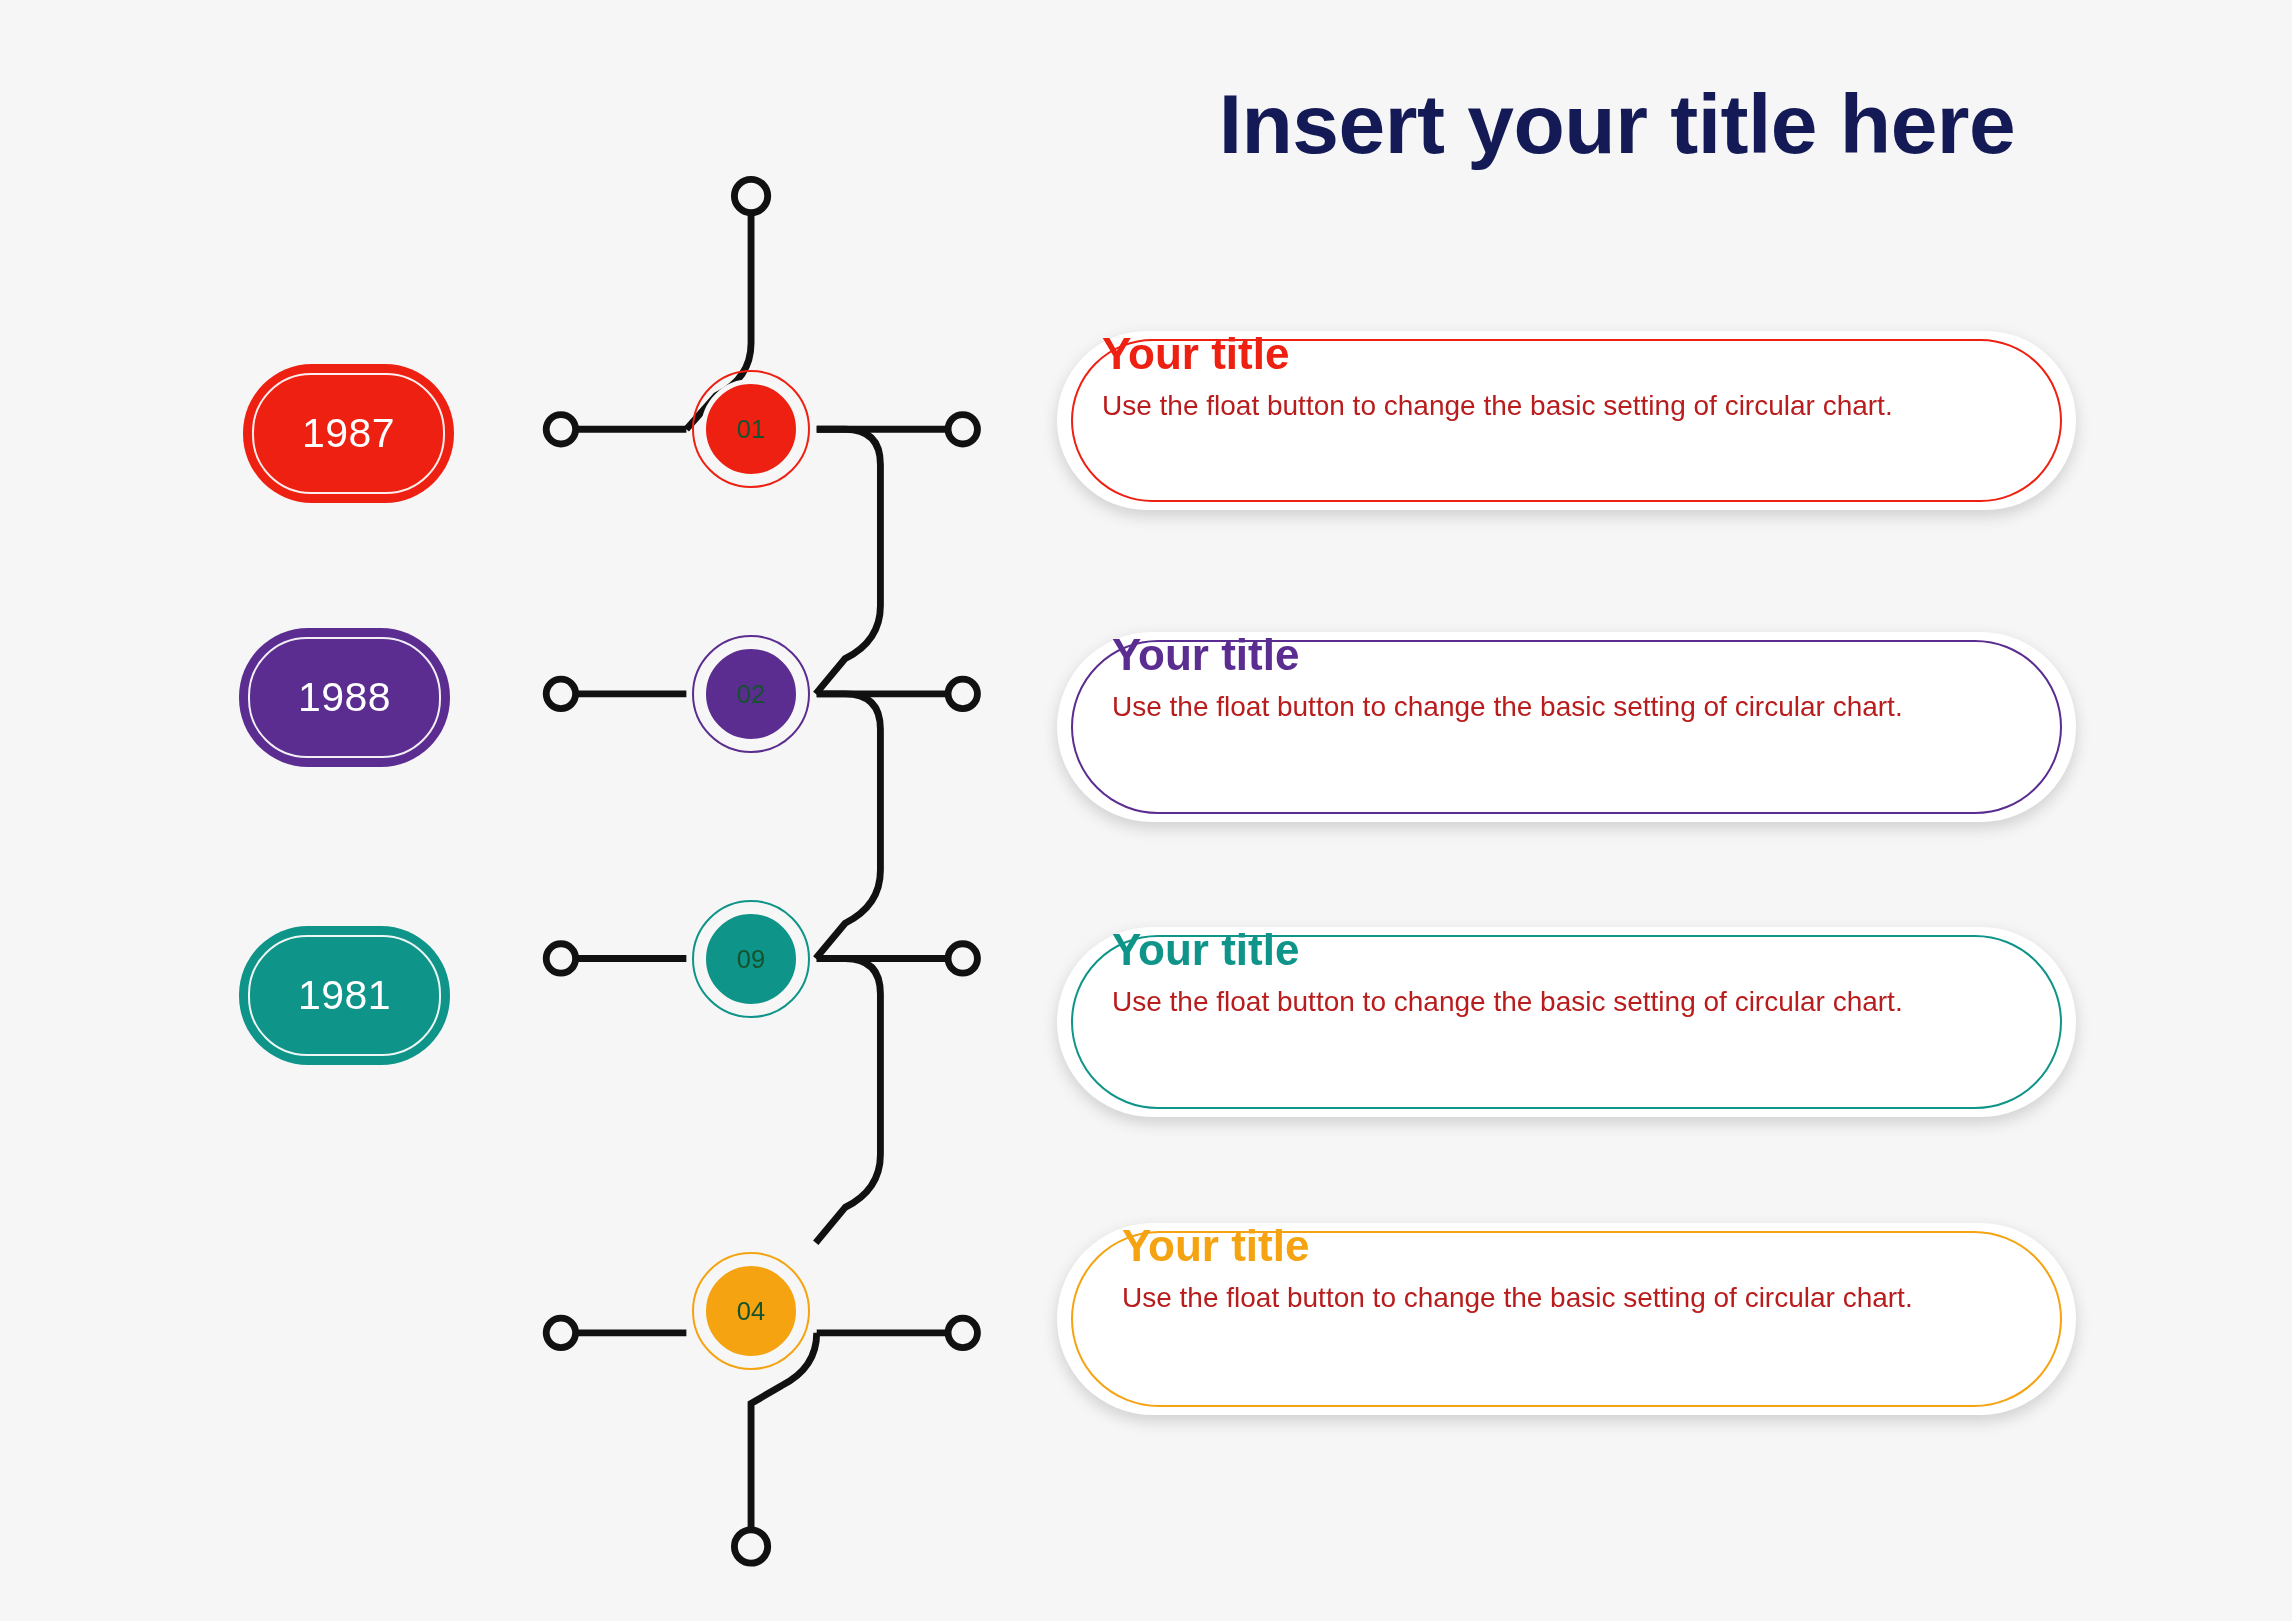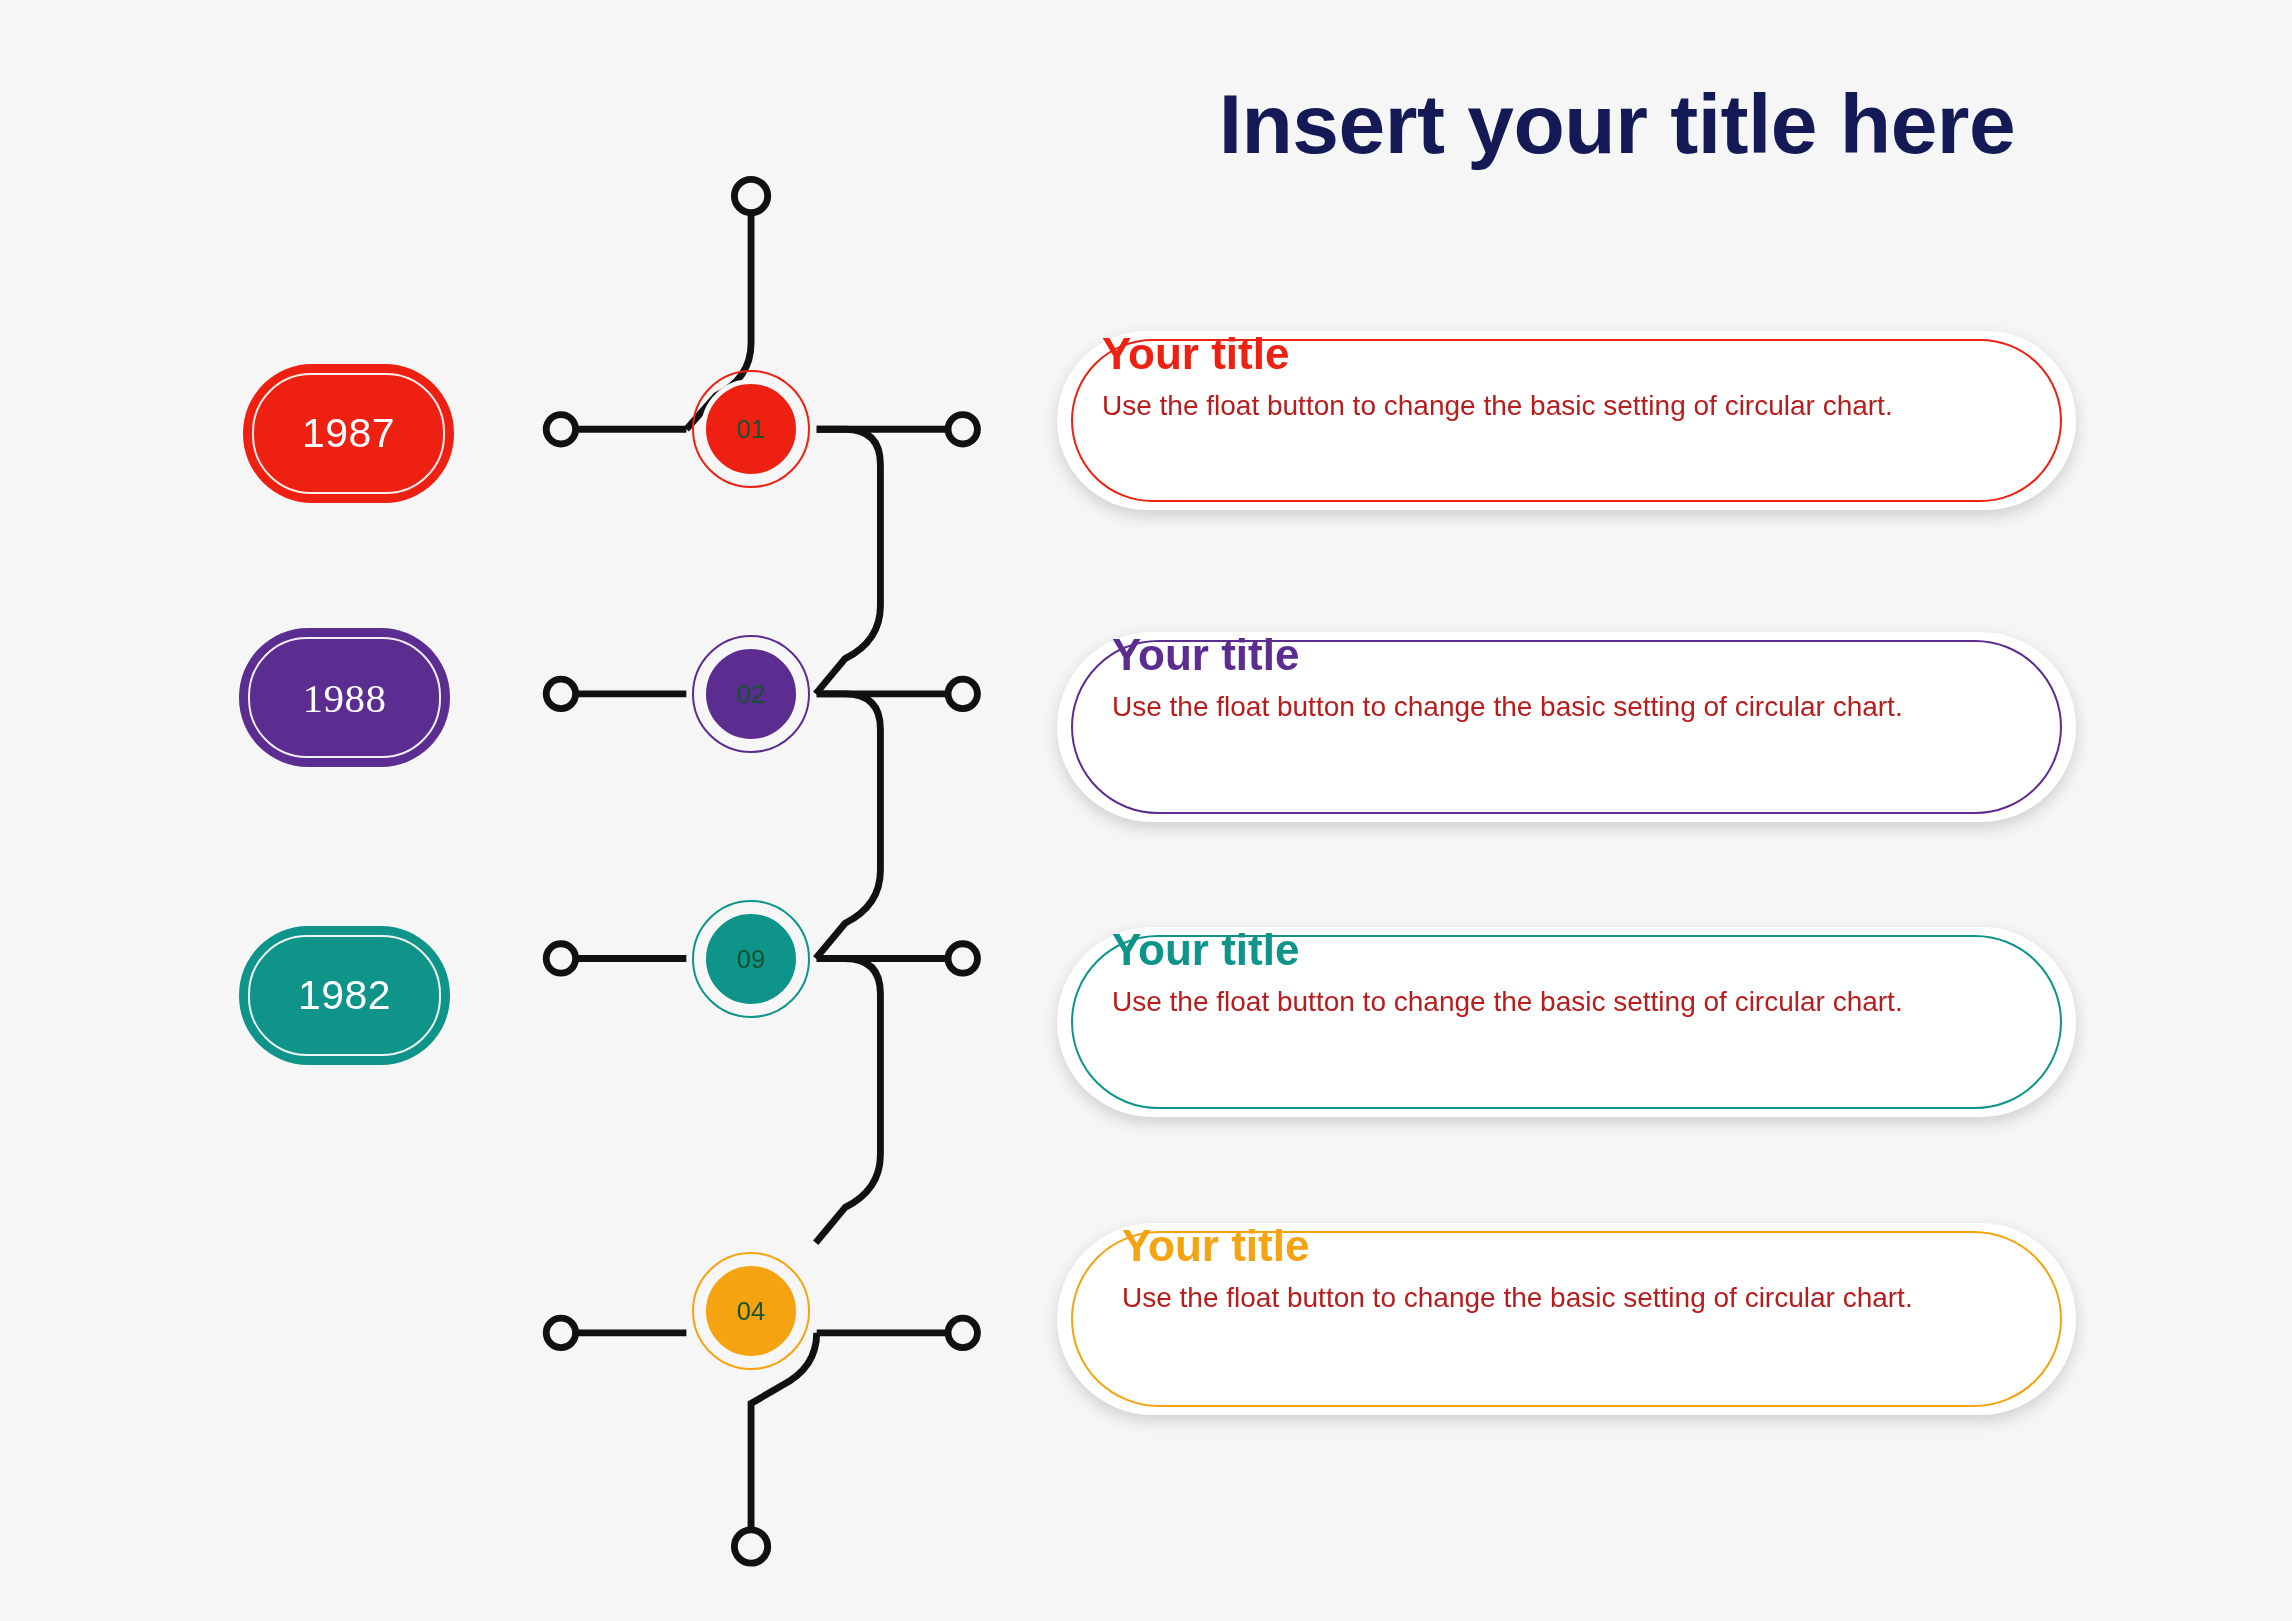--- a/index.html
+++ b/index.html
@@ -225,21 +225,21 @@
 
   <div class="card-wrap" style="left:1057px; top:331px; width:1019px; height:179px;">
     <div class="card-shadow"></div>
     <div class="card-outline" style="border-color: rgb(238, 32, 18);"></div>
     <div class="card-body" style="padding-left:45px; padding-right:45px;">
       <div class="card-title" style="color: rgb(238, 32, 18);">Your title</div>
       <div class="card-text">Use the float button to change the basic setting of circular chart.</div>
     </div>
   </div>
 
-  <div class="year-pill" style="left: 239px; top: 628px; background: rgb(91, 45, 144); font-family: Liberation Serif, serif;">
+  <div class="year-pill" style="left: 239px; top: 628px; background: rgb(91, 45, 144);">
     <div class="inner-ring"></div>
     <div class="year-label">1988</div>
   </div>
 
   <div class="node" style="left:701px; top:644px;">
     <div class="node-outer-ring" style="border-color: rgb(91, 45, 144);"></div>
     <div class="node-core" style="background: rgb(91, 45, 144);"></div>
     <div class="node-label">02</div>
   </div>
 
@@ -247,21 +247,21 @@
     <div class="card-shadow"></div>
     <div class="card-outline" style="border-color: rgb(91, 45, 144);"></div>
     <div class="card-body" style="padding-left:55px; padding-right:45px;">
       <div class="card-title" style="color: rgb(91, 45, 144);">Your title</div>
       <div class="card-text">Use the float button to change the basic setting of circular chart.</div>
     </div>
   </div>
 
   <div class="year-pill" style="left: 239px; top: 926px; background: rgb(14, 148, 136);">
     <div class="inner-ring"></div>
-    <div class="year-label">1982</div>
+    <div class="year-label">1981</div>
   </div>
 
   <div class="node" style="left:701px; top:909px;">
     <div class="node-outer-ring" style="border-color: rgb(14, 148, 136);"></div>
     <div class="node-core" style="background: rgb(14, 148, 136);"></div>
     <div class="node-label">09</div>
   </div>
 
   <div class="card-wrap" style="left:1057px; top:927px; width:1019px; height:190px;">
     <div class="card-shadow"></div>

